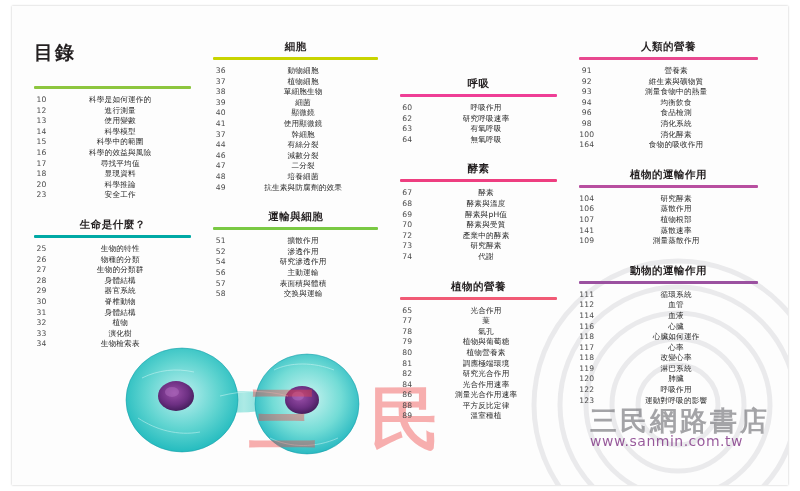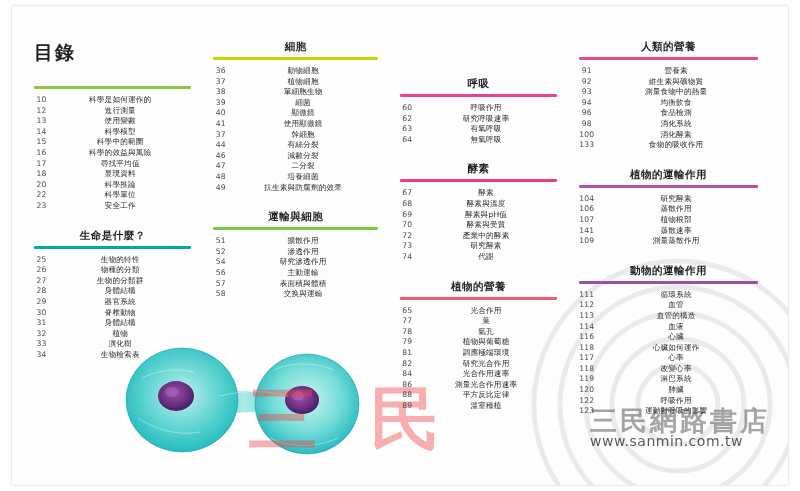--- a/index.html
+++ b/index.html
@@ -97,21 +97,21 @@
   .wm-brand .cn {
     font-size: 27px;
     font-weight: bold;
     color: #6f6f74;
     opacity: 0.62;
     letter-spacing: 3px;
     line-height: 1.05;
   }
   .wm-brand .url {
     font-size: 14px;
-    color: #0f172a;
+    color: #701a75;
     opacity: 0.72;
     letter-spacing: 0.5px;
     margin-top: -2px;
   }
   .wm-big {
     position: absolute;
     left: 236px; bottom: 18px;
     font-size: 70px;
     font-weight: bold;
     color: #ef4444;
@@ -225,24 +225,20 @@
             </li>
           <li class="toc-item">
               <span class="toc-num">18</span>
               <span class="toc-label">显現資料</span>
             </li>
           <li class="toc-item">
               <span class="toc-num">20</span>
               <span class="toc-label">科學推論</span>
             </li>
           <li class="toc-item">
-              <span class="toc-num">22</span>
-              <span class="toc-label">科學單位</span>
-            </li>
-          <li class="toc-item">
               <span class="toc-num">23</span>
               <span class="toc-label">安全工作</span>
             </li>
         </ul>
       </div>
 
       <div class="section">
         <div class="section-head">生命是什麼？</div>
         <div class="rule" style="background:#00a9a5"></div>
         <ul class="toc-list">
@@ -451,20 +447,24 @@
             </li>
           <li class="toc-item">
               <span class="toc-num">78</span>
               <span class="toc-label">氣孔</span>
             </li>
           <li class="toc-item">
               <span class="toc-num">79</span>
               <span class="toc-label">植物與葡萄糖</span>
             </li>
           <li class="toc-item">
+              <span class="toc-num">80</span>
+              <span class="toc-label">植物營養素</span>
+            </li>
+          <li class="toc-item">
               <span class="toc-num">81</span>
               <span class="toc-label">調應極端環境</span>
             </li>
           <li class="toc-item">
               <span class="toc-num">82</span>
               <span class="toc-label">研究光合作用</span>
             </li>
           <li class="toc-item">
               <span class="toc-num">84</span>
               <span class="toc-label">光合作用速率</span>
@@ -512,21 +512,21 @@
             </li>
           <li class="toc-item">
               <span class="toc-num">98</span>
               <span class="toc-label">消化系統</span>
             </li>
           <li class="toc-item">
               <span class="toc-num">100</span>
               <span class="toc-label">消化酵素</span>
             </li>
           <li class="toc-item">
-              <span class="toc-num">133</span>
+              <span class="toc-num">164</span>
               <span class="toc-label">食物的吸收作用</span>
             </li>
         </ul>
       </div>
 
       <div class="section">
         <div class="section-head">植物的運輸作用</div>
         <div class="rule" style="background:#b84fa0"></div>
         <ul class="toc-list">
           <li class="toc-item">
@@ -558,24 +558,20 @@
         <ul class="toc-list">
           <li class="toc-item">
               <span class="toc-num">111</span>
               <span class="toc-label">循環系統</span>
             </li>
           <li class="toc-item">
               <span class="toc-num">112</span>
               <span class="toc-label">血管</span>
             </li>
           <li class="toc-item">
-              <span class="toc-num">113</span>
-              <span class="toc-label">血管的構造</span>
-            </li>
-          <li class="toc-item">
               <span class="toc-num">114</span>
               <span class="toc-label">血液</span>
             </li>
           <li class="toc-item">
               <span class="toc-num">116</span>
               <span class="toc-label">心臟</span>
             </li>
           <li class="toc-item">
               <span class="toc-num">118</span>
               <span class="toc-label">心臟如何運作</span>

